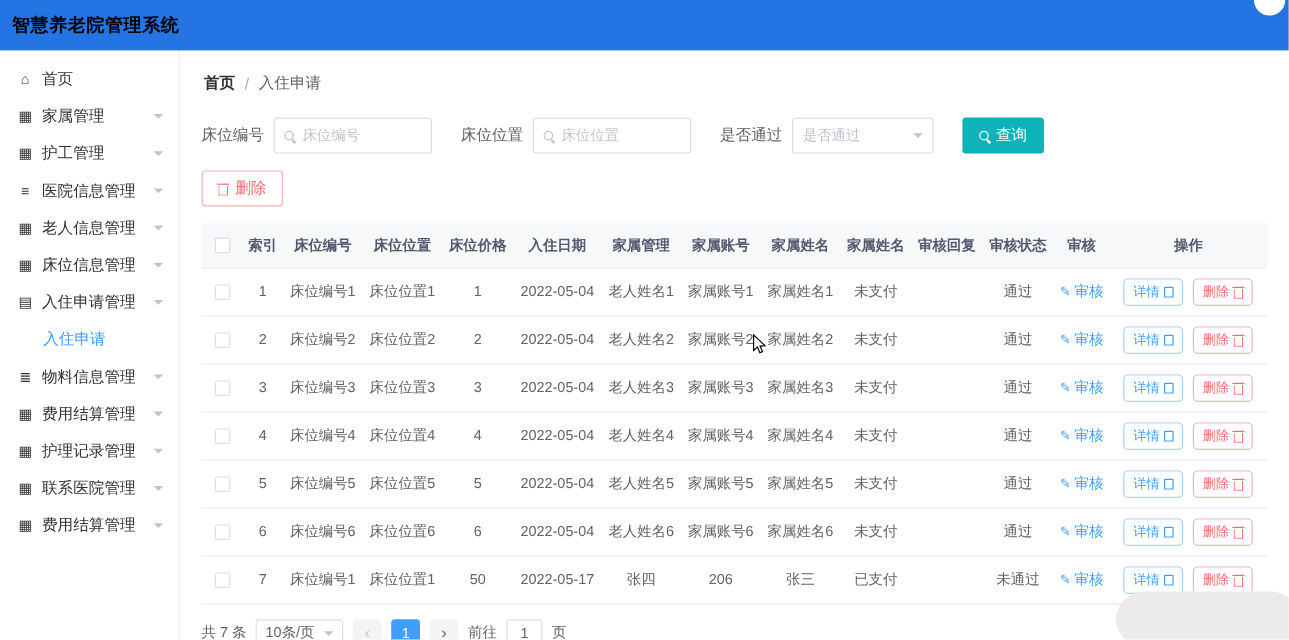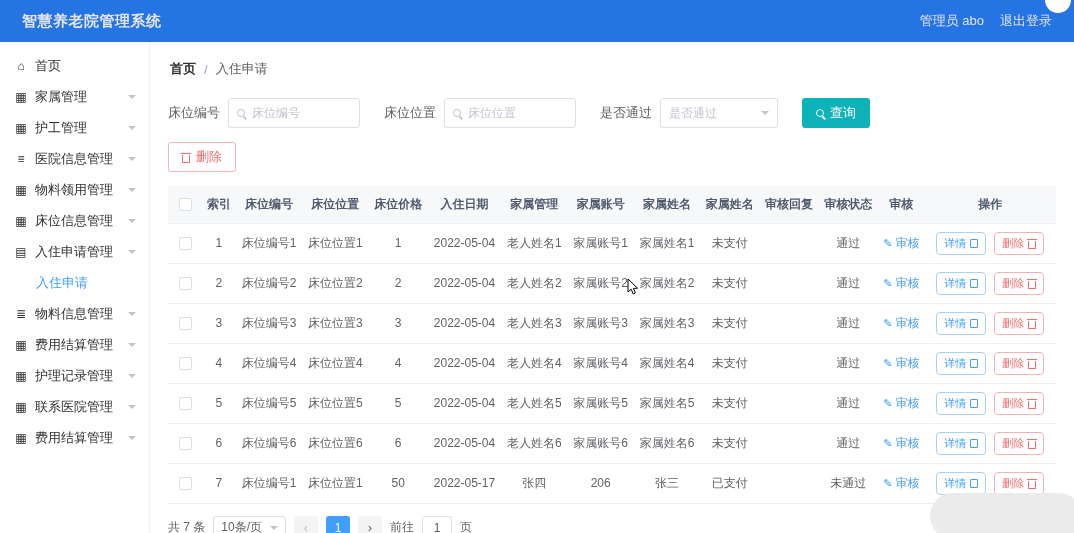--- a/index.html
+++ b/index.html
@@ -10,23 +10,23 @@
   }
   *{box-sizing:border-box;margin:0;padding:0;}
   body{
     width:1074px;height:533px;position:relative;overflow:hidden;
     font-family:"Liberation Sans","DejaVu Sans",sans-serif;
     font-size:13px;color:#303133;background:#fff;
   }
   
   .app-header{
     position:absolute;top:0;left:0;right:0;height:42px;
-    background:var(--header_bg);color:#e5e5e5;
+    background:var(--header_bg);color:#000000;
     display:flex;align-items:center;justify-content:space-between;
-    padding:0 22px;z-index:2;
+    padding:0 10px;z-index:2;
   }
   .app-title{font-size:15px;font-weight:bold;letter-spacing:.5px;}
   .header-right{display:flex;align-items:center;gap:16px;font-size:13px;}
   .header-right span{cursor:pointer;}
   .avatar-notch{position:absolute;top:-13px;right:3px;width:26px;height:26px;border-radius:50%;background:#fff;z-index:3;}
   
   .sidebar{
     position:absolute;left:0;top:42px;bottom:0;width:150px;background:#fff;
     border-right:1px solid #eef0f4;padding-top:8px;z-index:1;
   }
@@ -99,24 +99,20 @@
   .goto-input{width:30px;height:24px;border:1px solid #dcdfe6;border-radius:3px;text-align:center;font-size:12px;color:#606266;outline:none;font-family:inherit;}
   
   .corner-blob{position:absolute;right:-8px;bottom:-6px;width:152px;height:46px;background:#ebebeb;border-radius:24px;z-index:4;}
   .mouse-cursor{position:absolute;left:627px;top:278px;z-index:6;pointer-events:none;}
 </style>
 </head>
 <body>
 
 <div class="app-header">
   <div class="app-title">智慧养老院管理系统</div>
-  <div class="header-right">
-    <span>管理员 abo</span>
-    <span>退出登录</span>
-  </div>
 </div>
 <div class="avatar-notch"></div>
 
 <div class="sidebar">
   <div>
       <div class="menu-item">
         <span class="mi-icon icon-home">⌂</span>
         <span class="mi-label">首页</span>
       </div>
       <div class="menu-item">
@@ -129,21 +125,21 @@
         <span class="mi-label">护工管理</span>
         <span class="caret-down"></span>
       </div>
       <div class="menu-item">
         <span class="mi-icon icon-list">≡</span>
         <span class="mi-label">医院信息管理</span>
         <span class="caret-down"></span>
       </div>
       <div class="menu-item">
         <span class="mi-icon icon-grid">▦</span>
-        <span class="mi-label">物料领用管理</span>
+        <span class="mi-label">老人信息管理</span>
         <span class="caret-down"></span>
       </div>
       <div class="menu-item">
         <span class="mi-icon icon-grid">▦</span>
         <span class="mi-label">床位信息管理</span>
         <span class="caret-down"></span>
       </div>
       <div class="menu-item">
         <span class="mi-icon icon-board">▤</span>
         <span class="mi-label">入住申请管理</span>

